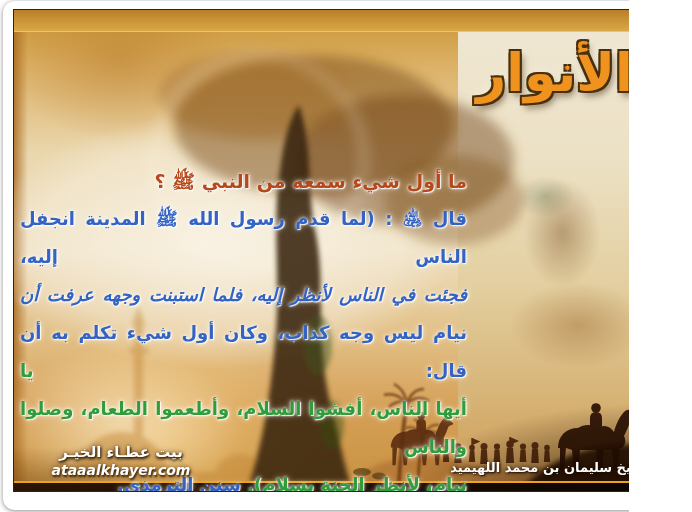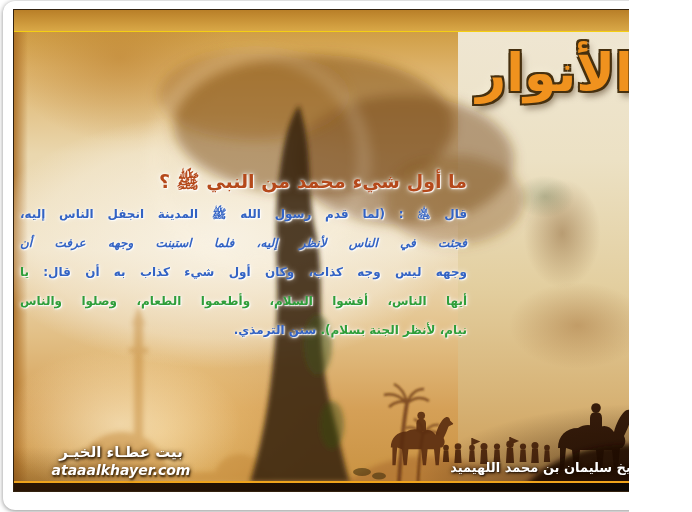--- a/index.html
+++ b/index.html
@@ -47,21 +47,21 @@
   
   .panel-title{left:444px;top:34px;width:193px;text-align:center;direction:rtl;}
   .panel-title h1{margin:0;font-size:52px;line-height:1.15;font-weight:bold;
         text-shadow:2px 2px 0 #46300f,-2px -2px 0 #46300f,2px -2px 0 #46300f,-2px 2px 0 #46300f,
                     3px 5px 7px rgba(60,35,10,.55),0 0 14px rgba(255,250,228,.75);}
   .panel-title .sub{margin-top:8px;font-size:15px;font-weight:bold;color:#4b3311;
         text-shadow:0 1px 1px rgba(255,248,228,.8);}
   .hadith{left:6px;top:156px;width:447px;direction:rtl;font-weight:bold;
         text-shadow:0 0 3px rgba(255,255,255,.95),0 0 6px rgba(255,255,255,.8),1px 1px 1px rgba(255,255,255,.9);}
   .hadith .q{font-size:19px;line-height:31px;text-align:right;margin-bottom:3px;}
-  .hadith .ln{font-size:12px;line-height:29px;text-align:justify;text-align-last:justify;}
+  .hadith .ln{font-size:18px;line-height:38px;text-align:justify;text-align-last:justify;}
   .hadith .ln.end{text-align:right;text-align-last:right;}
   .brand{left:8px;bottom:13px;width:198px;text-align:center;color:#fff;direction:rtl;}
   .brand .ar{font-size:15px;font-weight:bold;letter-spacing:1px;
         text-shadow:1px 1px 2px #3a2408,0 0 5px rgba(90,55,15,.95),0 2px 3px rgba(40,22,4,.8);}
   .brand .site{font-size:14px;font-weight:bold;font-style:italic;direction:ltr;margin-top:1px;
         text-shadow:1px 2px 2px #3a2408,0 0 5px rgba(90,55,15,.95);}
   .author{right:10px;bottom:16px;width:232px;text-align:center;direction:rtl;color:#fff;
         font-size:13px;font-weight:bold;
         text-shadow:1px 1px 2px #1c0d02,0 0 4px rgba(30,14,2,.9);}
 </style>
@@ -175,30 +175,30 @@
       <div class="layer vignette"></div>
       <div class="layer rule rule-bottom" style="background: rgb(239, 163, 28);"></div>
       <div class="layer bottom-band"></div>
 
       <div class="layer panel-title">
         <h1 style="color: rgb(240, 146, 30);">الأنوار</h1>
       </div>
 
       <div class="layer hadith">
         <div class="q">
-          <span style="color: rgb(181, 73, 27);">ما أول شيء محمد من النبي ﷺ ؟</span>
+          <span style="color: rgb(181, 73, 27);">ما أول شيء سمعه من النبي ﷺ ؟</span>
         </div>
         <div class="ln">
           <span style="color: rgb(51, 99, 196);">قال ﵁ : (لما قدم رسول الله ﷺ المدينة انجفل الناس إليه،</span>
         </div>
         <div class="ln">
           <span style="color: rgb(51, 99, 196); font-style: italic;">فجئت في الناس لأنظر إليه، فلما استبنت وجهه عرفت أن</span>
         </div>
         <div class="ln">
-          <span style="color: rgb(51, 99, 196);">وجهه ليس وجه كذاب، وكان أول شيء كذاب به أن قال: </span><span style="color: rgb(47, 158, 58);">يا</span>
+          <span style="color: rgb(51, 99, 196);">نيام ليس وجه كذاب، وكان أول شيء تكلم به أن قال: </span><span style="color: rgb(47, 158, 58);">يا</span>
         </div>
         <div class="ln">
           <span style="color: rgb(47, 158, 58);">أيها الناس، أفشوا السلام، وأطعموا الطعام، وصلوا والناس</span>
         </div>
         <div class="ln end">
           <span style="color: rgb(47, 158, 58);">نيام، لأنظر الجنة بسلام).</span><span style="color: rgb(51, 99, 196);"> سنن الترمذي.</span>
         </div>
       </div>
 
       <div class="layer brand">

